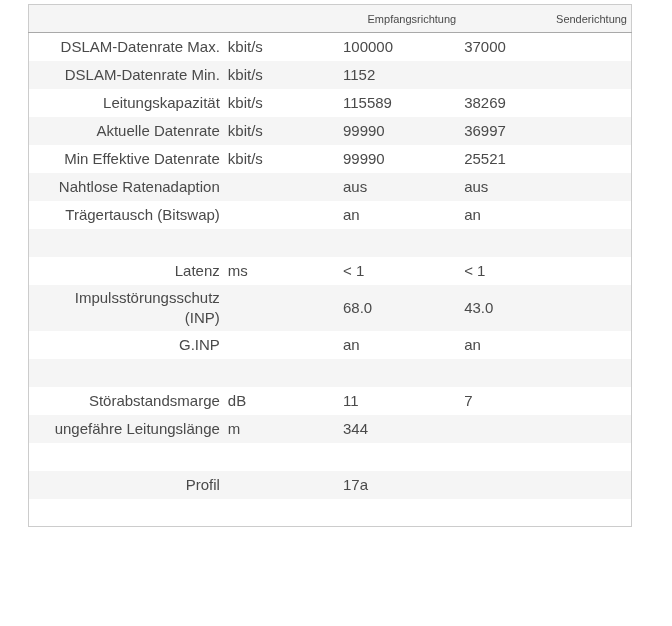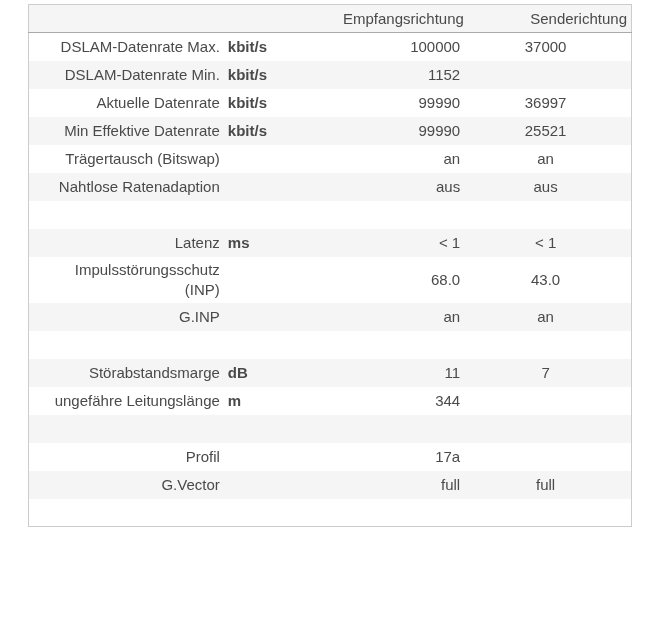--- a/index.html
+++ b/index.html
@@ -29,40 +29,40 @@
   col.c1 { width: 195px; }
   col.c2 { width: 115px; }
   col.c3 { width: 121px; }
   col.c4 { width: 171px; }
 
   thead th {
     height: 28px;
     background: #f5f5f5;
     border-bottom: 1px solid #a9a9a9;
     font-weight: normal;
-    font-size: 15px;
+    font-size: 11px;
     color: #4a4a4a;
     padding: 3px 4px;
     vertical-align: middle;
   }
   thead th.num { text-align: right; }
 
   tbody tr { height: 28px; }
   tbody tr:nth-child(odd)  { background: #ffffff; }
   tbody tr:nth-child(even) { background: #f5f5f5; }
 
   tbody td {
     padding: 3px 4px;
     vertical-align: middle;
     line-height: 20px;
   }
   td.label { text-align: right; white-space: pre-line; }
-  td.unit  { text-align: left; font-weight: bold; }
-  td.rx    { text-align: right; padding-right: 0; }
-  td.tx    { text-align: center; }
+  td.unit  { text-align: left; }
+  td.rx    { text-align: left; padding-right: 0; }
+  td.tx    { text-align: left; }
 </style>
 </head>
 <body>
 
 <div class="page">
   <table class="dsl-table">
     <colgroup>
       <col class="c1">
         <col class="c2">
         <col class="c3">
@@ -83,42 +83,48 @@
           <td class="rx">100000</td>
           <td class="tx">37000</td>
         </tr>
         <tr>
           <td class="label">DSLAM-Datenrate Min.</td>
           <td class="unit">kbit/s</td>
           <td class="rx">1152</td>
           <td class="tx"></td>
         </tr>
         <tr>
+          <td class="label">Leitungskapazität</td>
+          <td class="unit">kbit/s</td>
+          <td class="rx">115589</td>
+          <td class="tx">38269</td>
+        </tr>
+        <tr>
           <td class="label">Aktuelle Datenrate</td>
           <td class="unit">kbit/s</td>
           <td class="rx">99990</td>
           <td class="tx">36997</td>
         </tr>
         <tr>
           <td class="label">Min Effektive Datenrate</td>
           <td class="unit">kbit/s</td>
           <td class="rx">99990</td>
           <td class="tx">25521</td>
         </tr>
         <tr>
+          <td class="label">Nahtlose Ratenadaption</td>
+          <td class="unit"></td>
+          <td class="rx">aus</td>
+          <td class="tx">aus</td>
+        </tr>
+        <tr>
           <td class="label">Trägertausch (Bitswap)</td>
           <td class="unit"></td>
           <td class="rx">an</td>
           <td class="tx">an</td>
-        </tr>
-        <tr>
-          <td class="label">Nahtlose Ratenadaption</td>
-          <td class="unit"></td>
-          <td class="rx">aus</td>
-          <td class="tx">aus</td>
         </tr>
         <tr>
           <td class="label"></td>
           <td class="unit"></td>
           <td class="rx"></td>
           <td class="tx"></td>
         </tr>
         <tr>
           <td class="label">Latenz</td>
           <td class="unit">ms</td>
@@ -162,26 +168,20 @@
           <td class="rx"></td>
           <td class="tx"></td>
         </tr>
         <tr>
           <td class="label">Profil</td>
           <td class="unit"></td>
           <td class="rx">17a</td>
           <td class="tx"></td>
         </tr>
         <tr>
-          <td class="label">G.Vector</td>
-          <td class="unit"></td>
-          <td class="rx">full</td>
-          <td class="tx">full</td>
-        </tr>
-        <tr>
           <td class="label"></td>
           <td class="unit"></td>
           <td class="rx"></td>
           <td class="tx"></td>
         </tr>
       </tbody>
   </table>
 </div>
 
 </body></html>

